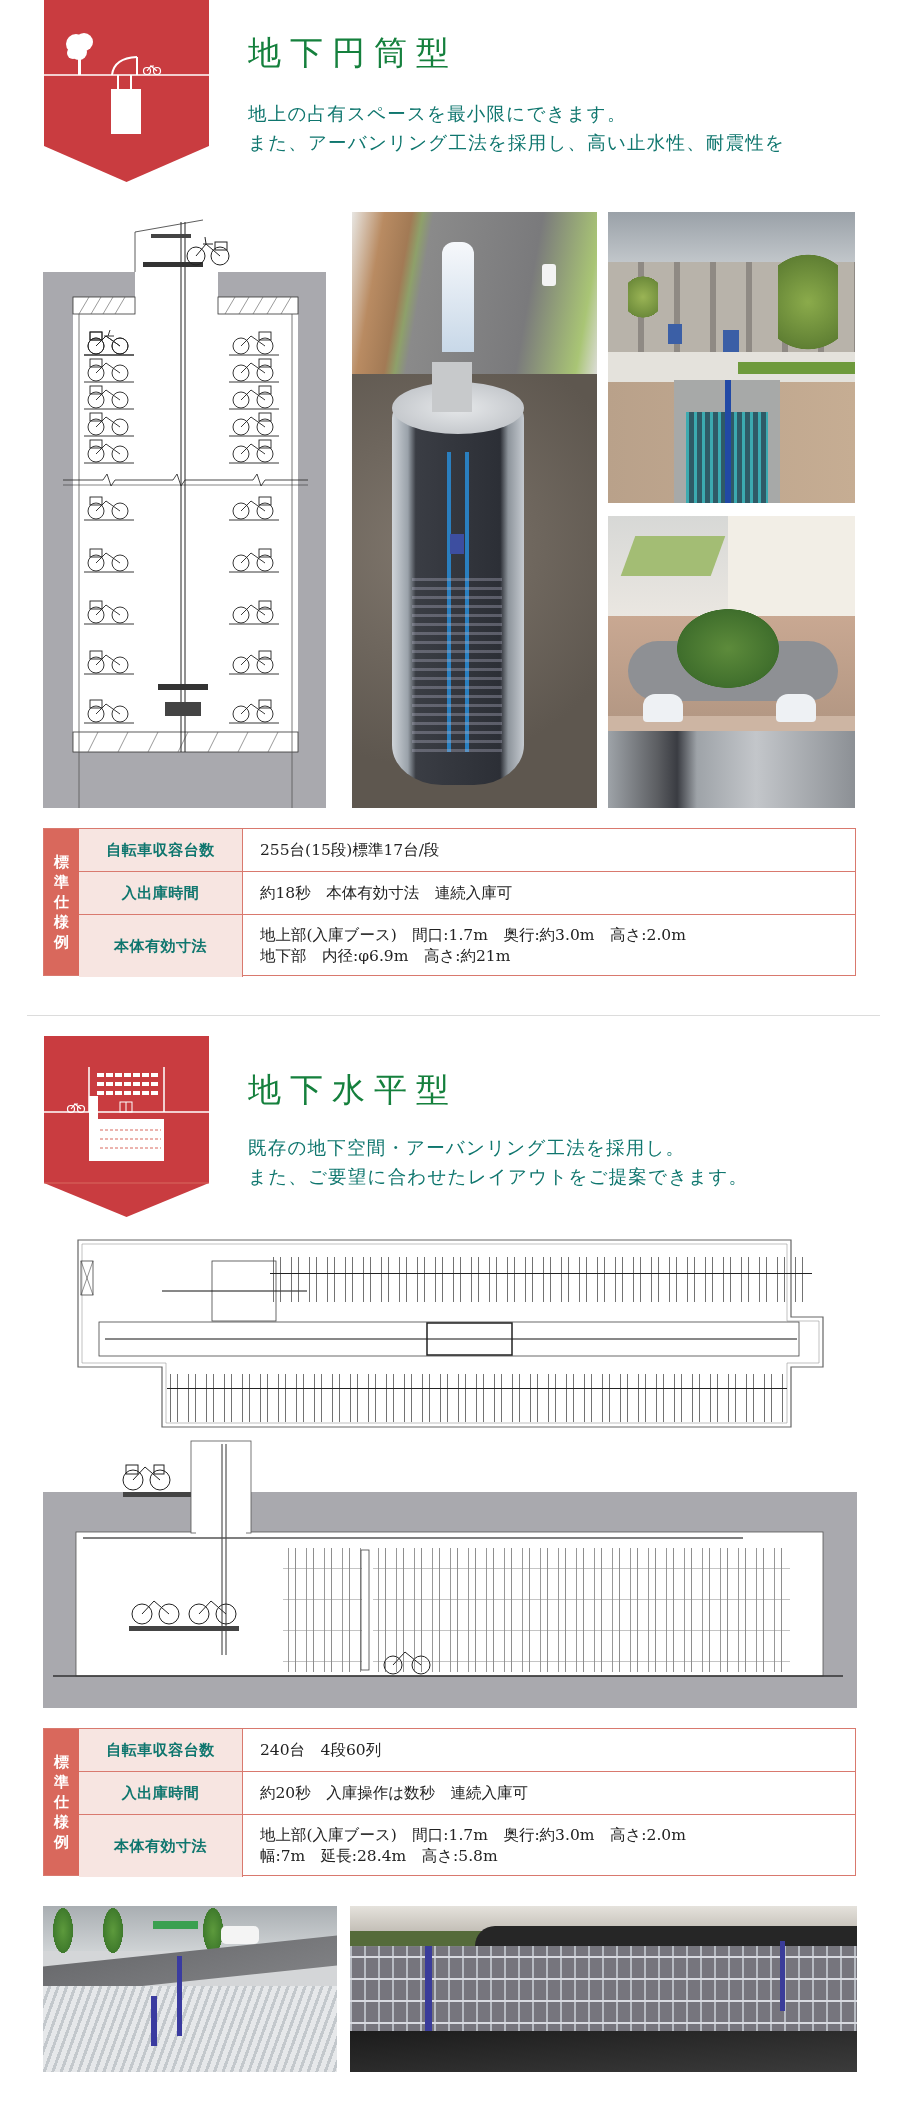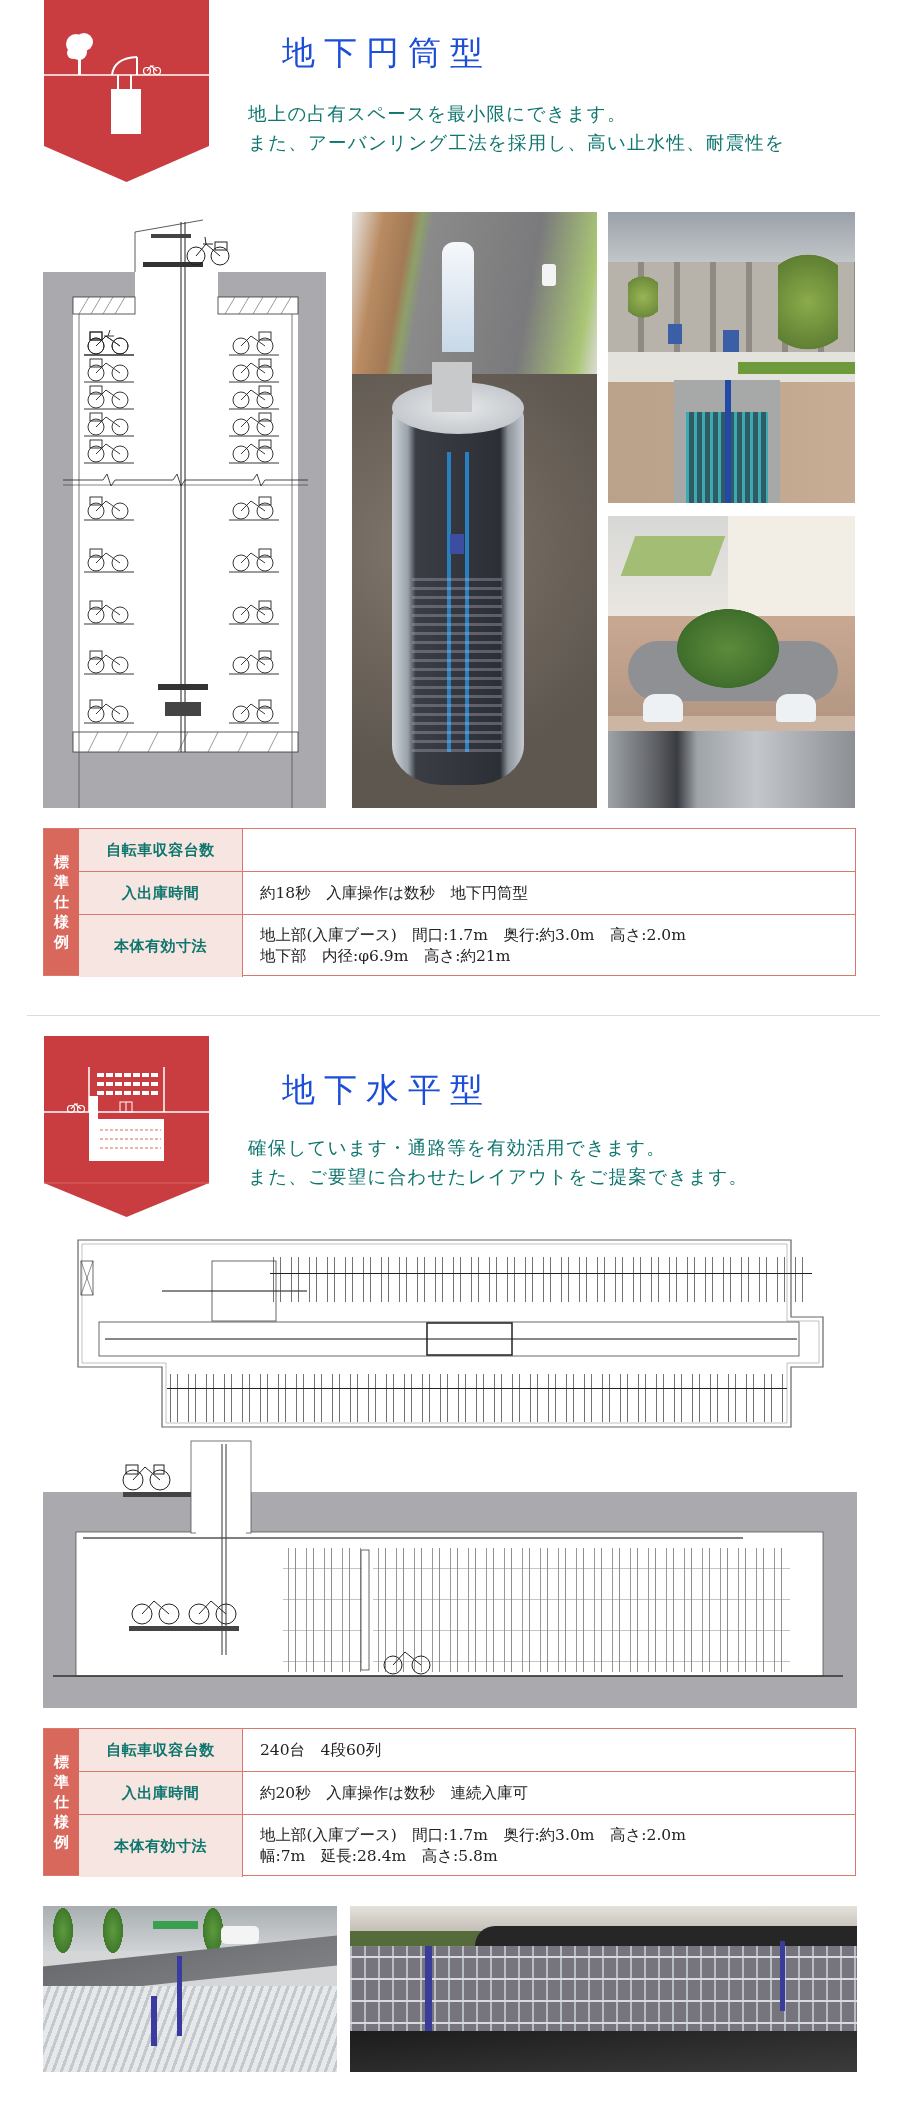--- a/index.html
+++ b/index.html
@@ -1,20 +1,20 @@
 <!DOCTYPE html>
 <html><head>
 <meta charset="utf-8">
 <style>
   html,body{margin:0;padding:0;background:#fff;}
   body{width:900px;height:2106px;position:relative;overflow:hidden;font-family:"DejaVu Serif","Liberation Serif",serif;color:#222;}
   .abs{position:absolute;}
   .badge{position:absolute;width:165px;}
   .badge svg{display:block;}
-  .title{position:absolute;left:248px;font-size:33px;letter-spacing:9px;color:#1d4ed8;font-family:"DejaVu Serif",serif;line-height:36px;white-space:nowrap;margin-left:34px;}
+  .title{position:absolute;left:248px;font-size:33px;letter-spacing:9px;color:#15803d;font-family:"DejaVu Serif",serif;line-height:36px;white-space:nowrap;}
   .desc{position:absolute;left:248px;font-size:18.5px;line-height:29px;color:#0f766e;letter-spacing:1.2px;white-space:nowrap;}
   .desc div{height:29px;}
   .photo{position:absolute;overflow:hidden;}
   .spec{position:absolute;left:43px;width:813px;border-collapse:collapse;}
   .spec .wrap{position:absolute;left:0;top:0;width:813px;height:148px;border:1px solid #d9796e;box-sizing:border-box;}
   .spec .strip{position:absolute;left:0;top:0;width:35px;height:100%;background:#d9685c;color:#fff;display:flex;flex-direction:column;align-items:center;justify-content:center;font-size:15px;line-height:20px;font-family:"DejaVu Sans",sans-serif;font-weight:bold;}
   .spec .row{position:absolute;left:35px;right:0;border-bottom:1px solid #d9796e;box-sizing:border-box;}
   .spec .row:last-child{border-bottom:none;}
   .spec .lbl{position:absolute;left:0;top:0;bottom:0;width:163px;background:#f7e5e1;border-right:1px solid #d9796e;color:#0f766e;font-family:"DejaVu Sans",sans-serif;font-weight:bold;font-size:15px;display:flex;align-items:center;justify-content:center;letter-spacing:0.5px;}
   .spec .val{position:absolute;left:181px;top:0;bottom:0;right:8px;display:flex;flex-direction:column;justify-content:center;font-size:15.5px;line-height:21px;color:#222;white-space:nowrap;}
@@ -312,25 +312,28 @@
   <div class="wrap">
     <div class="strip">
       <span>標</span>
       <span>準</span>
       <span>仕</span>
       <span>様</span>
       <span>例</span>
     </div>
     <div class="row" style="top:0;height:43px;">
       <div class="lbl">自転車収容台数</div>
+      <div class="val">
+          <span>255台(15段)標準17台/段</span>
+        </div>
     </div>
     <div class="row" style="top:43px;height:43px;">
       <div class="lbl">入出庫時間</div>
       <div class="val">
-          <span>約18秒　入庫操作は数秒　地下円筒型</span>
+          <span>約18秒　本体有効寸法　連続入庫可</span>
         </div>
     </div>
     <div class="row" style="top:86px;height:62px;">
       <div class="lbl">本体有効寸法</div>
       <div class="val">
         <span>地上部(入庫ブース)　間口:1.7m　奥行:約3.0m　高さ:2.0m</span>
         <span>地下部　内径:φ6.9m　高さ:約21m</span>
       </div>
     </div>
   </div>
@@ -379,21 +382,21 @@
     <g stroke="#d8695f" stroke-width="1" stroke-dasharray="3,2">
       <line x1="56" y1="94" x2="117" y2="94"></line>
         <line x1="56" y1="103" x2="117" y2="103"></line>
         <line x1="56" y1="112" x2="117" y2="112"></line>
     </g>
   </svg>
 </div>
 
 <div class="title" style="top:1072px;">地下水平型</div>
 <div class="desc" style="top:1133px;">
-  <div>確保しています・通路等を有効活用できます。</div>
+  <div>既存の地下空間・アーバンリング工法を採用し。</div>
   <div>また、ご要望に合わせたレイアウトをご提案できます。</div>
 </div>
 
 <div class="photo" style="left:77px;top:1239px;width:748px;height:190px;">
   <svg width="748" height="190" viewBox="0 0 748 190">
     <path d="M1,1 L714,1 L714,78 L746,78 L746,128 L714,128 L714,188 L85,188 L85,128 L1,128 Z" fill="#fff" stroke="#666" stroke-width="1.2"></path>
     <path d="M5,5 L710,5 L710,82 L742,82 L742,124 L710,124 L710,184 L89,184 L89,124 L5,124 Z" fill="none" stroke="#999" stroke-width="0.6"></path>
     <rect x="4" y="22" width="12" height="34" fill="none" stroke="#444" stroke-width="0.8"></rect>
     <path d="M4,22 L16,56 M16,22 L4,56" stroke="#444" stroke-width="0.6"></path>
     <rect x="135" y="22" width="64" height="60" fill="none" stroke="#444" stroke-width="0.8"></rect>

